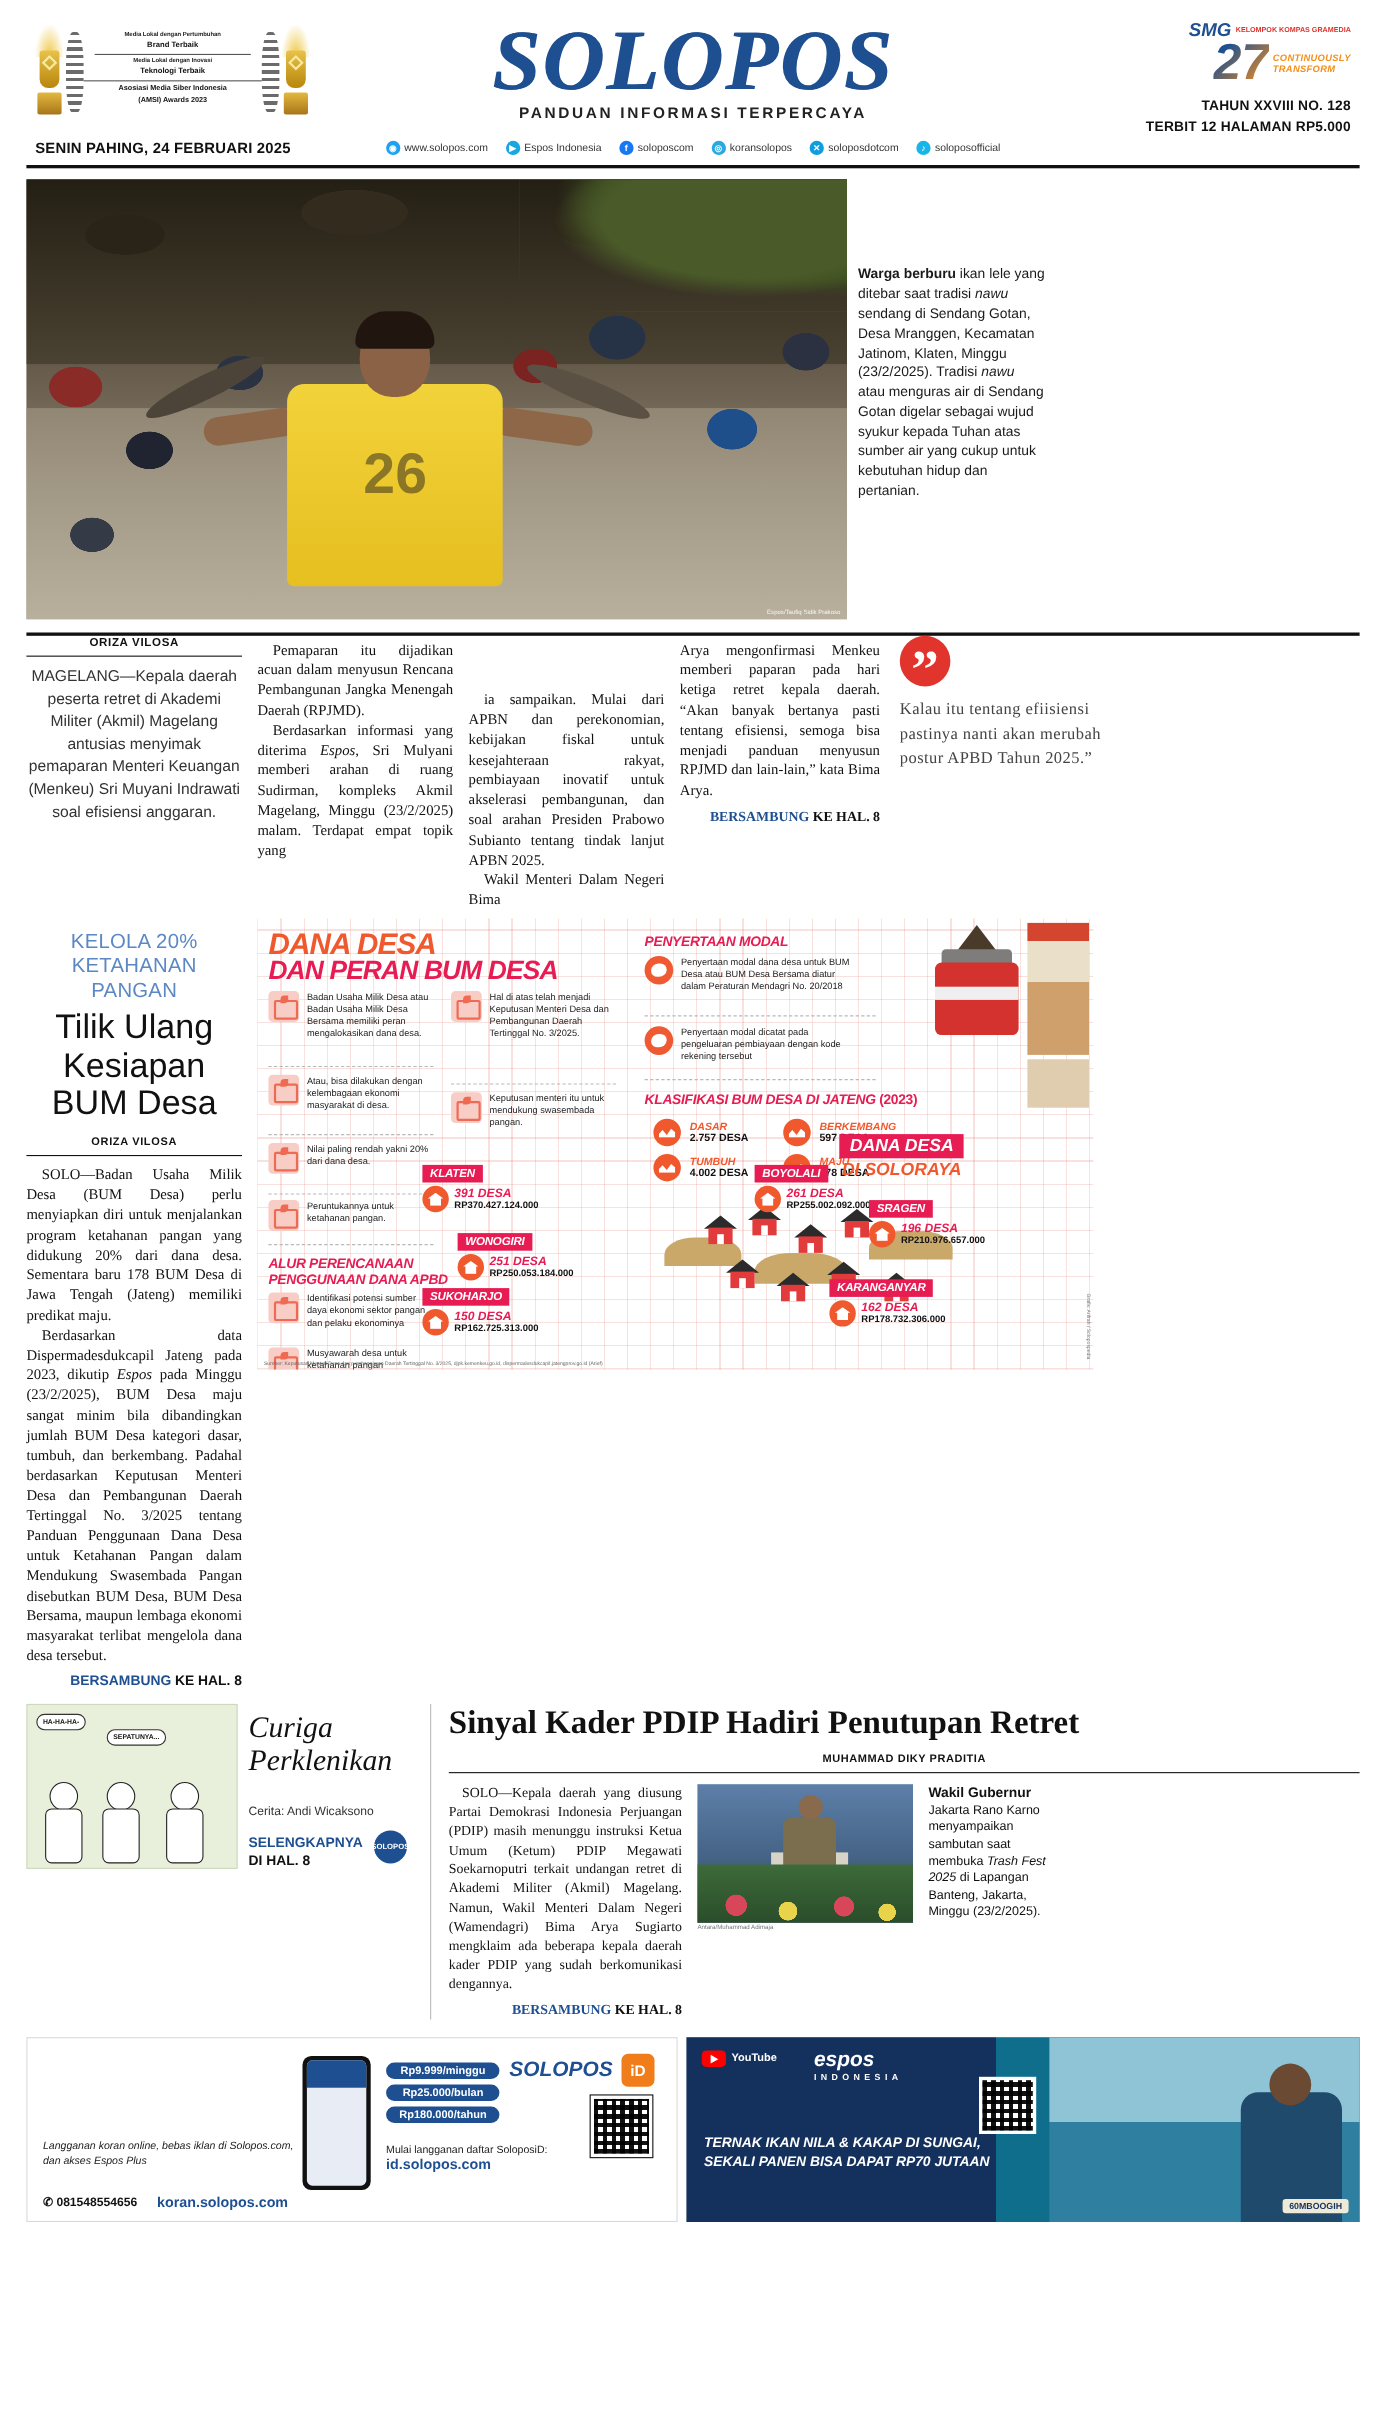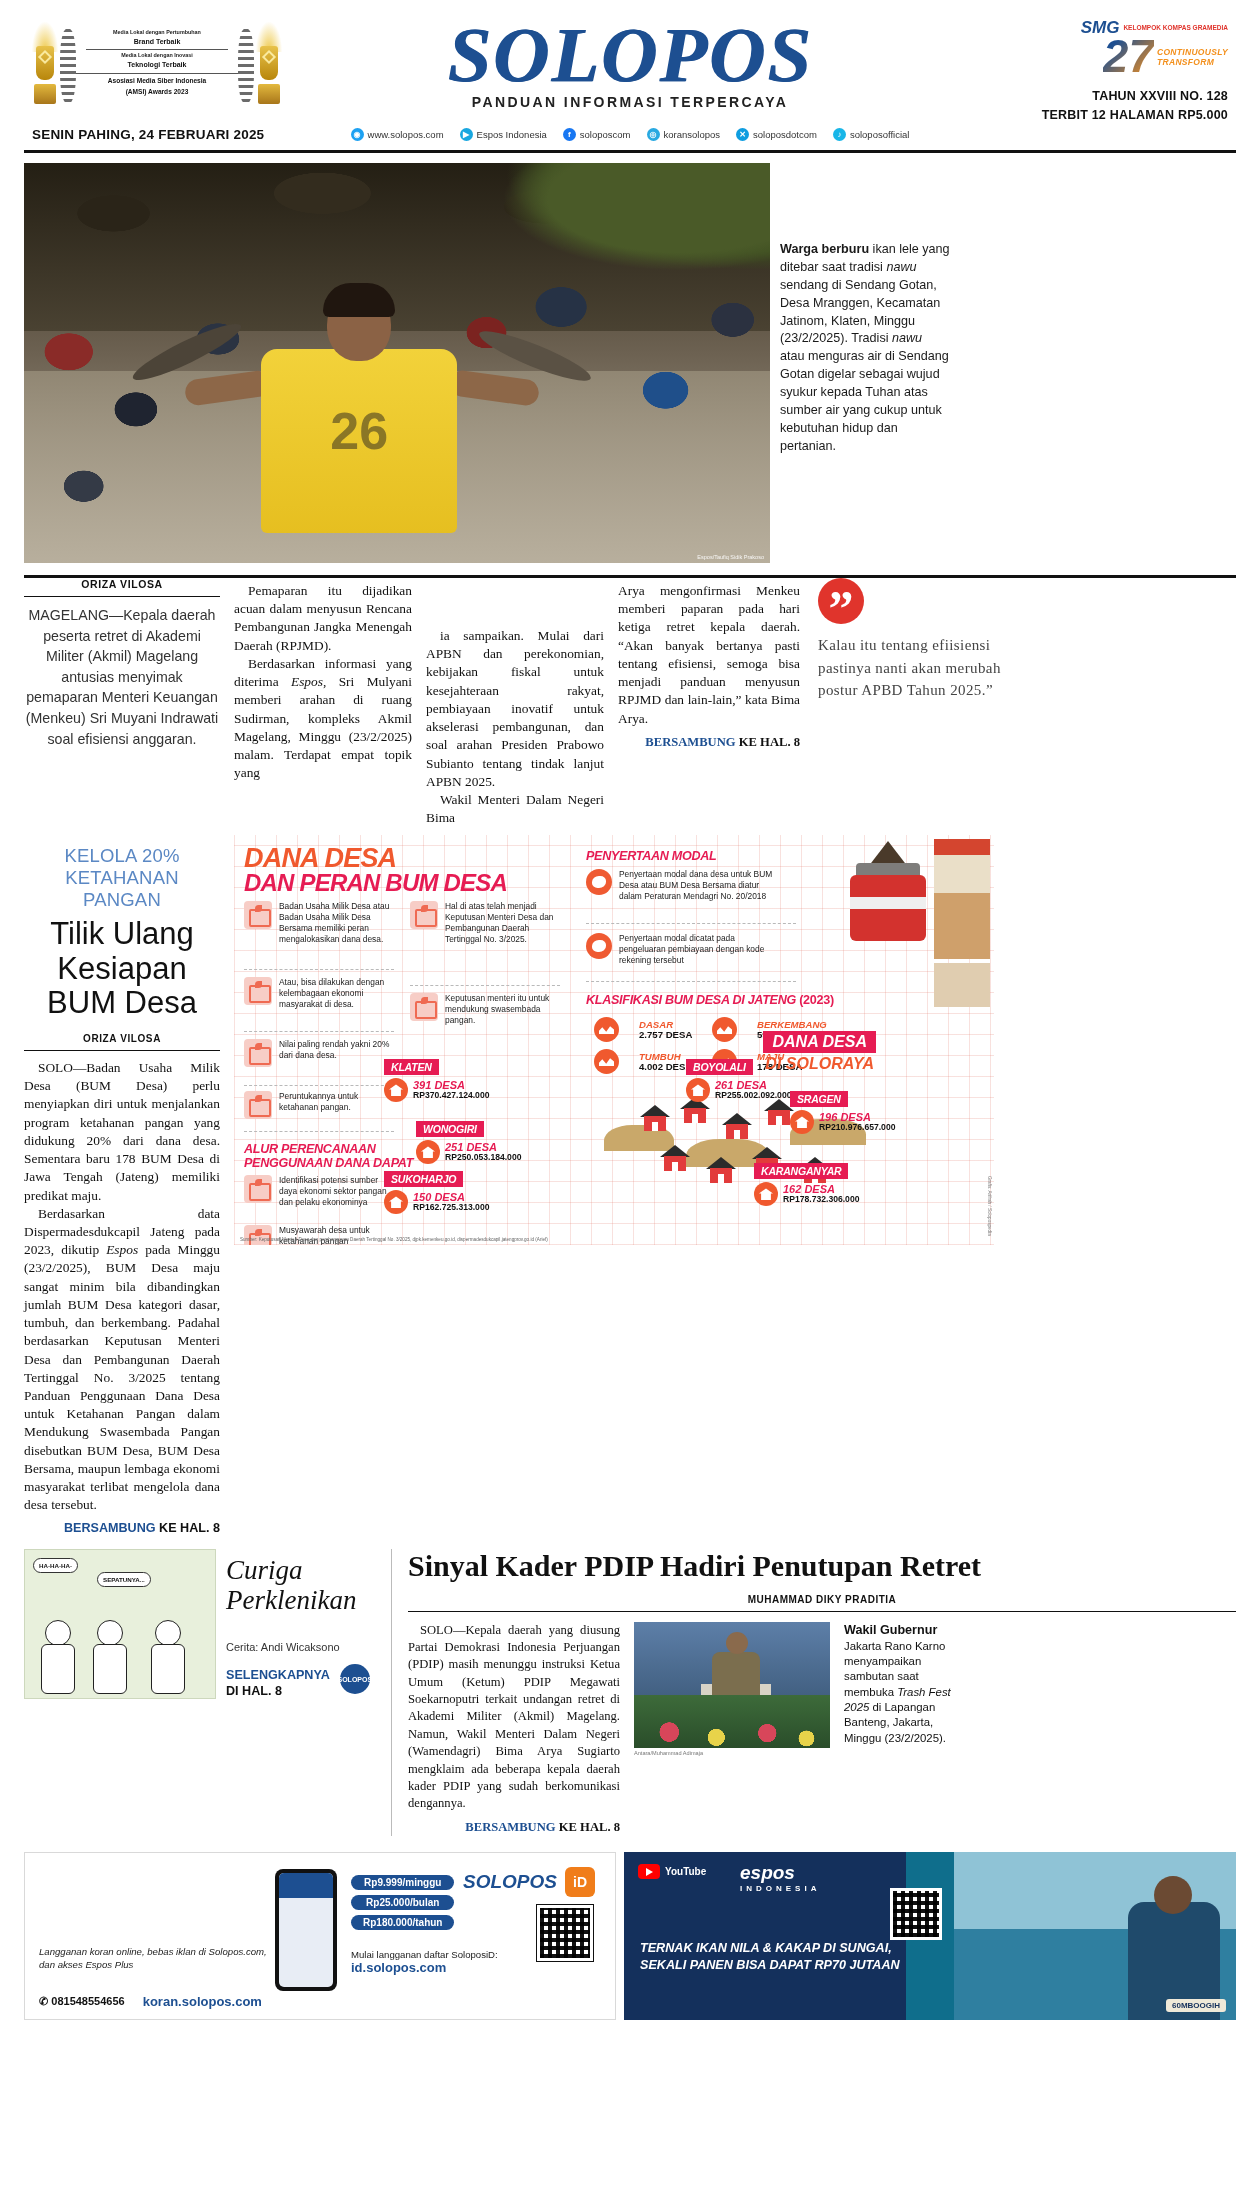--- a/index.html
+++ b/index.html
@@ -221,21 +221,21 @@
   .bico::after{content:"";position:absolute;left:11px;top:4px;width:7px;height:7px;border-radius:50% 0;background:#ef6a52;}
   .btxt { font-size: 8.4px; line-height:1.28; color:#222; }
   .dashed { position:absolute; border-top: 1.4px dashed #b9b9b9; width:150px; }
   .sec-h { position:absolute; font-size: 12.6px; font-weight:800; color:#e61c53; font-style:italic; letter-spacing:-.3px;}
   .cico {
     width:26px;height:26px;border-radius:50%;background:#ef5a32;flex:0 0 auto;position:relative;
   }
   .cico::before{content:"";position:absolute;left:6px;top:7px;width:14px;height:12px;background:#fff;border-radius:50% 40% 50% 40%;}
   .row-item { position:absolute; display:flex; gap:7px; }
   .row-item .t { font-size: 8.4px; line-height:1.3; color:#222; width: 160px;}
-  .klas { position:absolute; display:flex; gap:20px; align-items:center;}
+  .klas { position:absolute; display:flex; gap:8px; align-items:center;}
   .klas .kic { width:25px;height:25px;border-radius:50%;background:#f0592e; position:relative;}
   .klas .kic::before{content:"";position:absolute;left:5px;top:8px;width:15px;height:9px;background:#fff;clip-path:polygon(0 60%,22% 20%,48% 70%,74% 8%,100% 45%,100% 100%,0 100%);}
   .klas .kl { font-size: 9.6px; font-weight:800; color:#f0592e; font-style:italic; line-height:1.05;}
   .klas .kv { font-size: 9.6px; font-weight:800; color:#111; line-height:1.1;}
 
   .ddbox { position:absolute; }
   .ddbox .tag {
     background:#e61c53; color:#fff; font-size: 10.5px; font-weight:800; font-style:italic;
     padding: 2px 7px; display:inline-block; letter-spacing:-.2px;
   }
@@ -529,21 +529,21 @@
       </div>
       <div class="dashed" style="left:10px; top:250px;"></div>
       <div class="bullet" style="left:10px; top:256px;">
         <div class="bico"></div>
         <div class="btxt">Peruntukannya untuk ketahanan pangan.</div>
       </div>
       <div class="dashed" style="left:10px; top:296px;"></div>
 
       <div class="sec-h" style="left:10px; top:308px; line-height:1.1;">
         <div>ALUR PERENCANAAN</div>
-        <div>PENGGUNAAN DANA DAPAT</div>
+        <div>PENGGUNAAN DANA APBD</div>
       </div>
       <div class="bullet" style="left:10px; top:340px;">
         <div class="bico"></div>
         <div class="btxt">Identifikasi potensi sumber daya ekonomi sektor pangan dan pelaku ekonominya</div>
       </div>
       <div class="bullet" style="left:10px; top:390px;">
         <div class="bico"></div>
         <div class="btxt">Musyawarah desa untuk ketahanan pangan</div>
       </div>
 

